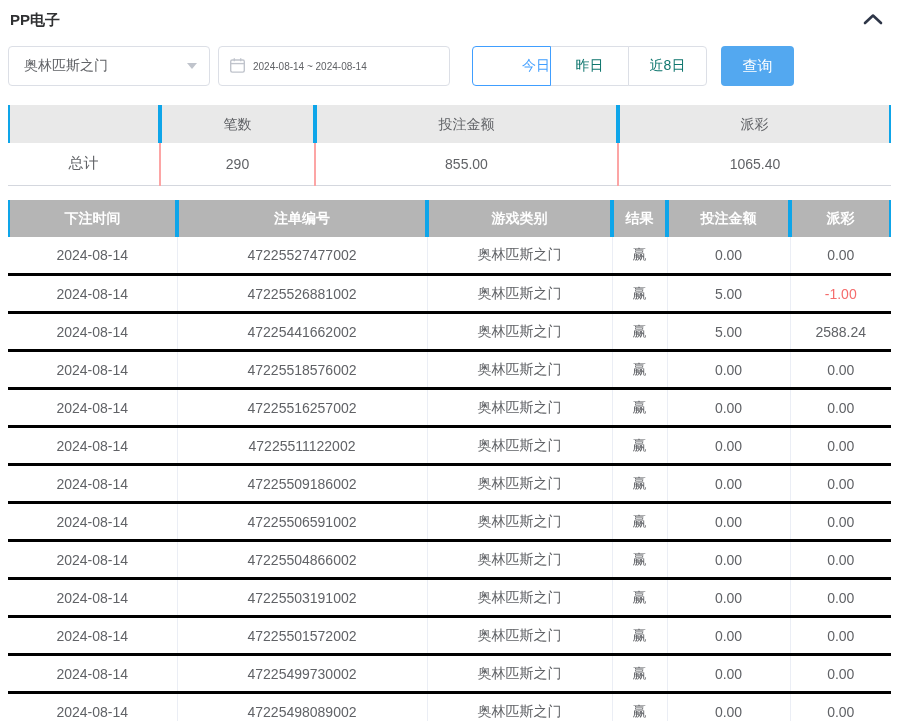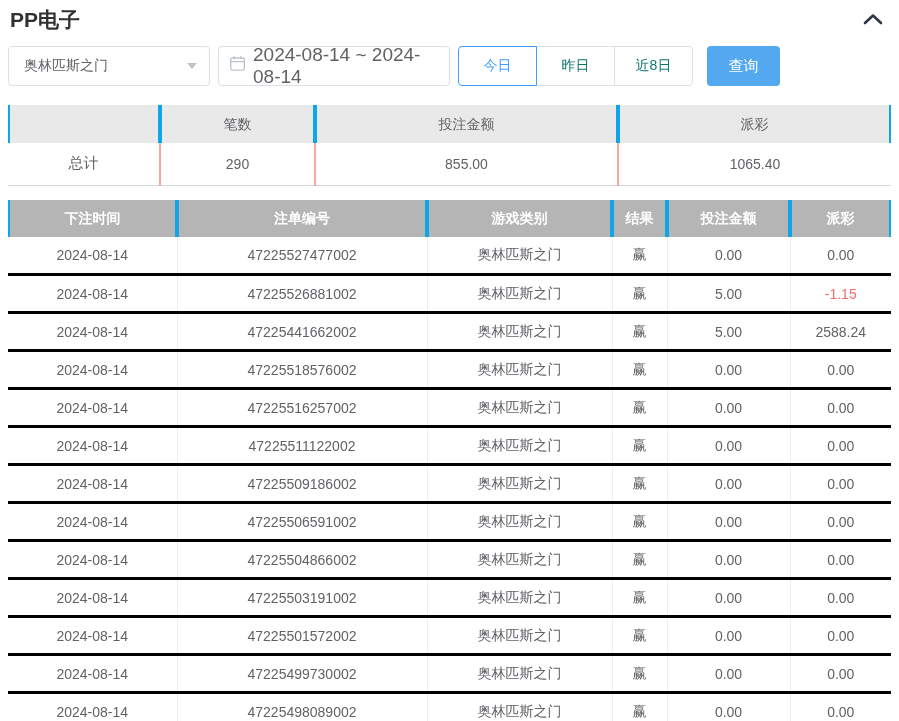--- a/index.html
+++ b/index.html
@@ -8,47 +8,47 @@
     font-family: "Liberation Sans", "DejaVu Sans", sans-serif;
     color: #606266;
   }
   .page { padding: 8px 8px 0 8px; width: 899px; }
 
   
   .panel-head {
     display: flex; align-items: center; justify-content: space-between;
     padding: 2px 2px 0 2px; height: 22px;
   }
-  .panel-title { font-size: 21px; font-weight: bold; color: #303133; }
+  .panel-title { font-size: 15px; font-weight: bold; color: #303133; }
   .collapse-btn { background: none; border: none; cursor: pointer; padding: 0 6px; height: 20px; }
 
   
   .filter-bar { display: flex; align-items: center; margin-top: 16px; height: 40px; }
   .select-box {
     width: 202px; height: 40px; border: 1px solid #dcdfe6; border-radius: 4px;
     background: #fff; display: flex; align-items: center; justify-content: space-between;
     padding: 0 12px 0 15px; cursor: pointer; font-size: 14px; color: #606266;
   }
   .caret-down {
     width: 0; height: 0; border-left: 5px solid transparent;
     border-right: 5px solid transparent; border-top: 6px solid #c0c4cc;
   }
   .date-box {
     width: 232px; height: 40px; border: 1px solid #dcdfe6; border-radius: 4px;
     background: #fff; display: flex; align-items: center; margin-left: 8px;
-    padding: 0 8px 0 10px; cursor: pointer; font-size: 19px; color: #606266;
+    padding: 0 8px 0 10px; cursor: pointer; font-size: 10px; color: #606266;
   }
   .date-box svg { margin-right: 7px; flex: none; }
   .btn-group { display: flex; margin-left: 8px; }
   .quick-btn {
     width: 79px; height: 40px; background: #fff; border: 1px solid #dcdfe6;
     color: #0f766e; font-size: 14px; cursor: pointer; margin-left: -1px;
     font-family: inherit; position: relative;
   }
-  .quick-btn:first-child { border-radius: 4px 0 0 4px; margin-left: 0; }
+  .quick-btn:first-child { border-radius: 4px 0 0 4px; margin-left: 14px; text-align: right; }
   .quick-btn:last-child { border-radius: 0 4px 4px 0; }
   .quick-btn.active { color: #409eff; border-color: #409eff; z-index: 1; }
   .query-btn {
     width: 73px; height: 40px; margin-left: 14px; border: none; border-radius: 4px;
     background: #53a8f0; color: #fff; font-size: 15px; cursor: pointer; font-family: inherit; text-align: center;
   }
 
   
   table { border-collapse: collapse; table-layout: fixed; width: 883px; }
   th { padding: 0 2px; font-weight: normal; background: #0ea5e9; }
@@ -188,21 +188,21 @@
           <td>赢</td>
           <td>0.00</td>
           <td>0.00</td>
         </tr>
         <tr>
           <td>2024-08-14</td>
           <td>47225526881002</td>
           <td>奥林匹斯之门</td>
           <td>赢</td>
           <td>5.00</td>
-          <td class="neg">-1.15</td>
+          <td class="neg">-1.00</td>
         </tr>
         <tr>
           <td>2024-08-14</td>
           <td>47225441662002</td>
           <td>奥林匹斯之门</td>
           <td>赢</td>
           <td>5.00</td>
           <td>2588.24</td>
         </tr>
         <tr>

